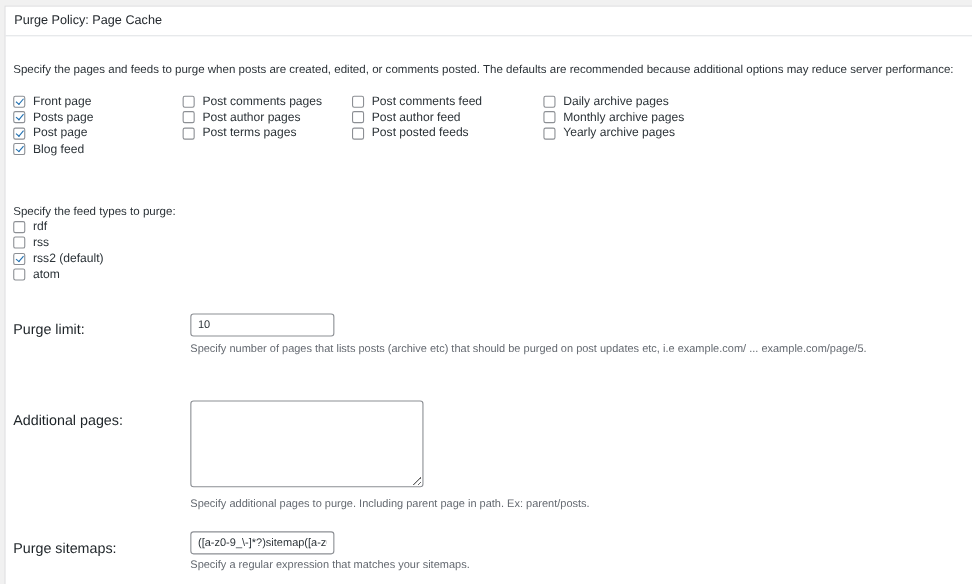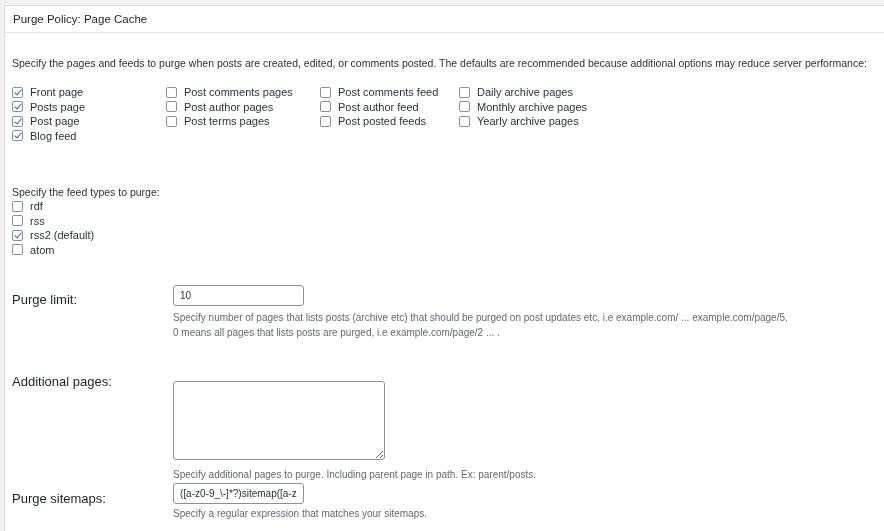--- a/index.html
+++ b/index.html
@@ -120,21 +120,21 @@
       <label class="cb-row">
         <span class="cb"></span>
         <span>Post author feed</span>
       </label>
       <label class="cb-row">
         <span class="cb"></span>
         <span>Post posted feeds</span>
       </label>
     </div>
 
-    <div class="cb-col" style="left:454px;">
+    <div class="cb-col" style="left:489px;">
       <label class="cb-row">
         <span class="cb"></span>
         <span>Daily archive pages</span>
       </label>
       <label class="cb-row">
         <span class="cb"></span>
         <span>Monthly archive pages</span>
       </label>
       <label class="cb-row">
         <span class="cb"></span>
@@ -160,27 +160,26 @@
         <span class="cb"></span>
         <span>atom</span>
       </label>
     </div>
 
     <div class="form-row" style="top:252px;">
       <div class="form-label" style="top:7px;">Purge limit:</div>
       <div class="field" style="top:0;">
         <input class="text" type="text" value="10" style="">
         <div class="desc" style="margin-top:4px;">Specify number of pages that lists posts (archive etc) that should be purged on post updates etc, i.e example.com/ ... example.com/page/5.</div>
-        <div class="desc">0 means all pages that lists posts are purged, i.e example.com/page/2 ... .</div>
       </div>
     </div>
 
     <div class="form-row" style="top:331px;">
       <div class="form-label" style="top:10px;">Additional pages:</div>
-      <div class="field" style="top:17px;">
+      <div class="field" style="top:0;">
         <textarea class="ta" style=""></textarea>
         <div class="desc" style="margin-top:3px;">Specify additional pages to purge. Including parent page in path. Ex: parent/posts.</div>
       </div>
     </div>
 
     <div class="form-row" style="top:450px;">
       <div class="form-label" style="top:8px;text-align:right;">Purge sitemaps:</div>
       <div class="field" style="top:0;">
         <input class="text" type="text" value="([a-z0-9_\-]*?)sitemap([a-z0-9_\-]*)?\.xml" style="">
         <div class="desc" style="margin-top:2px;">Specify a regular expression that matches your sitemaps.</div>

